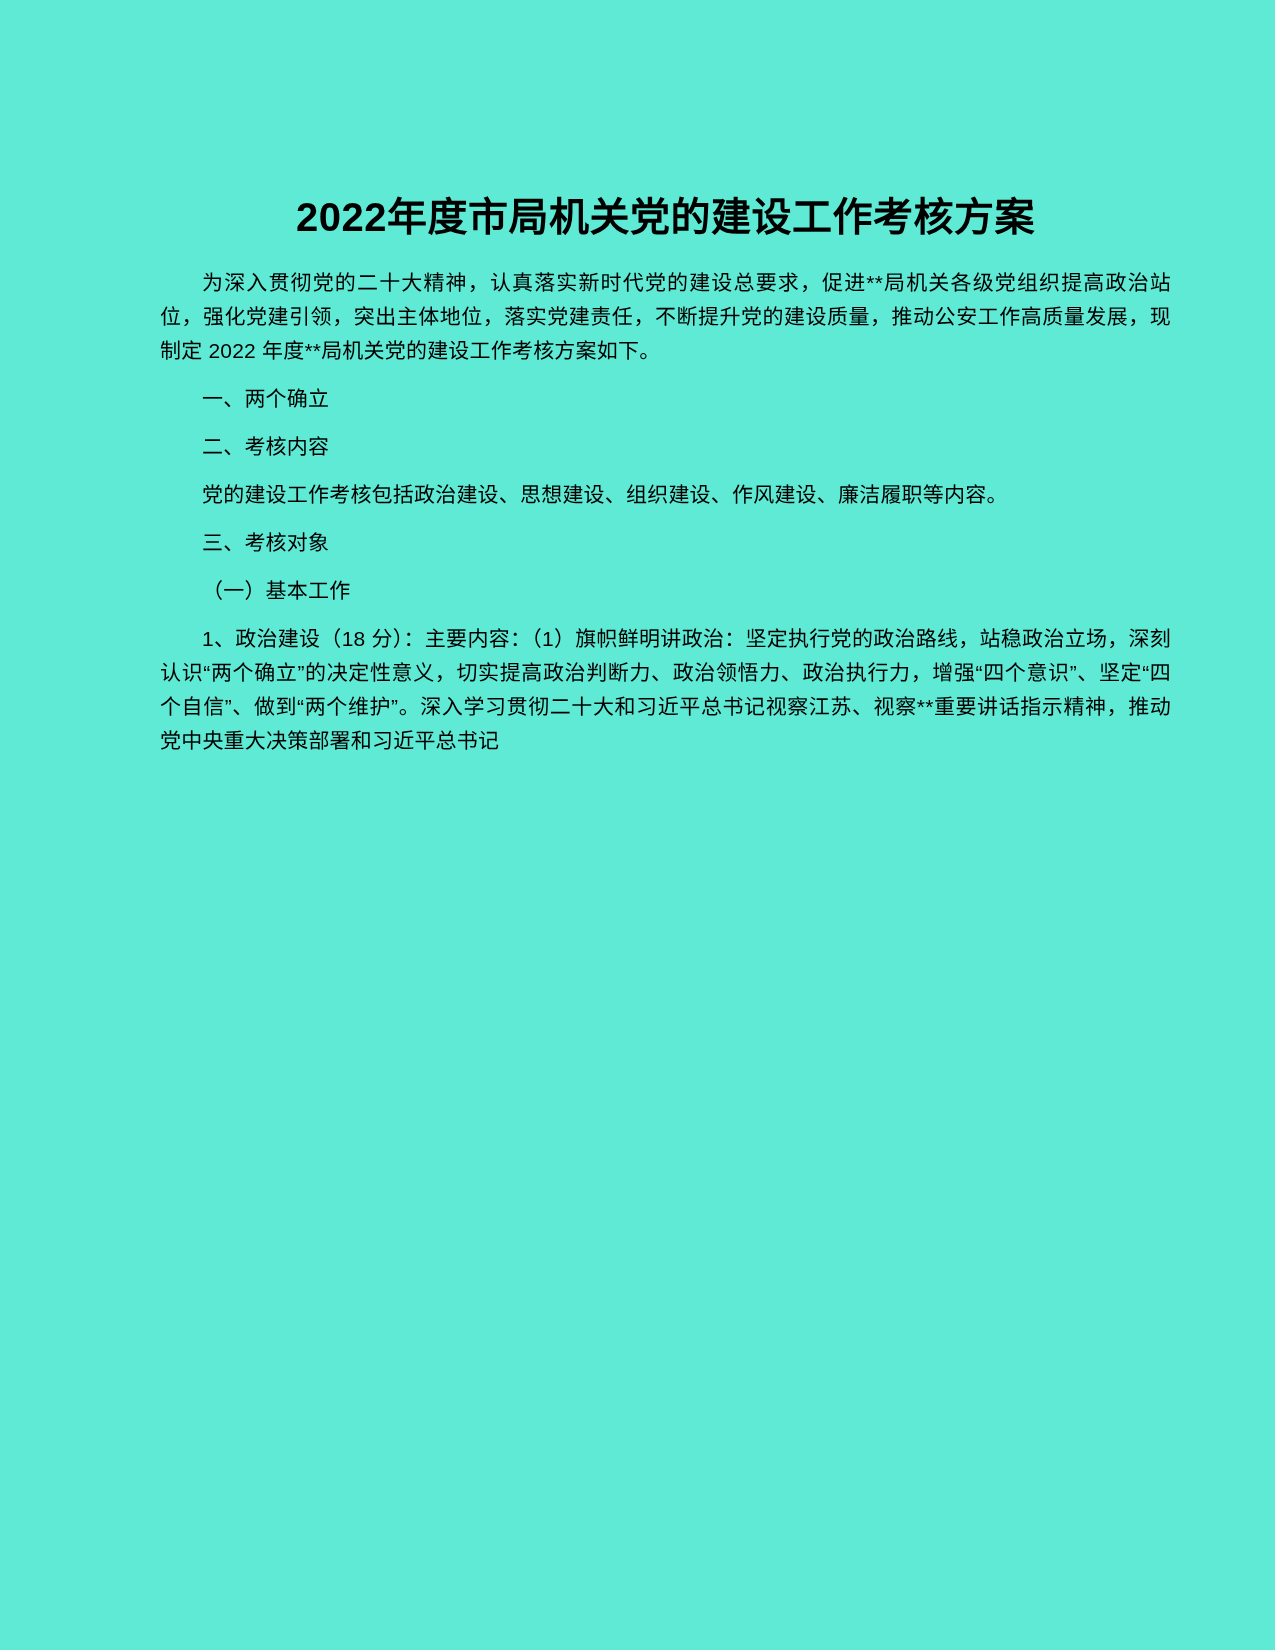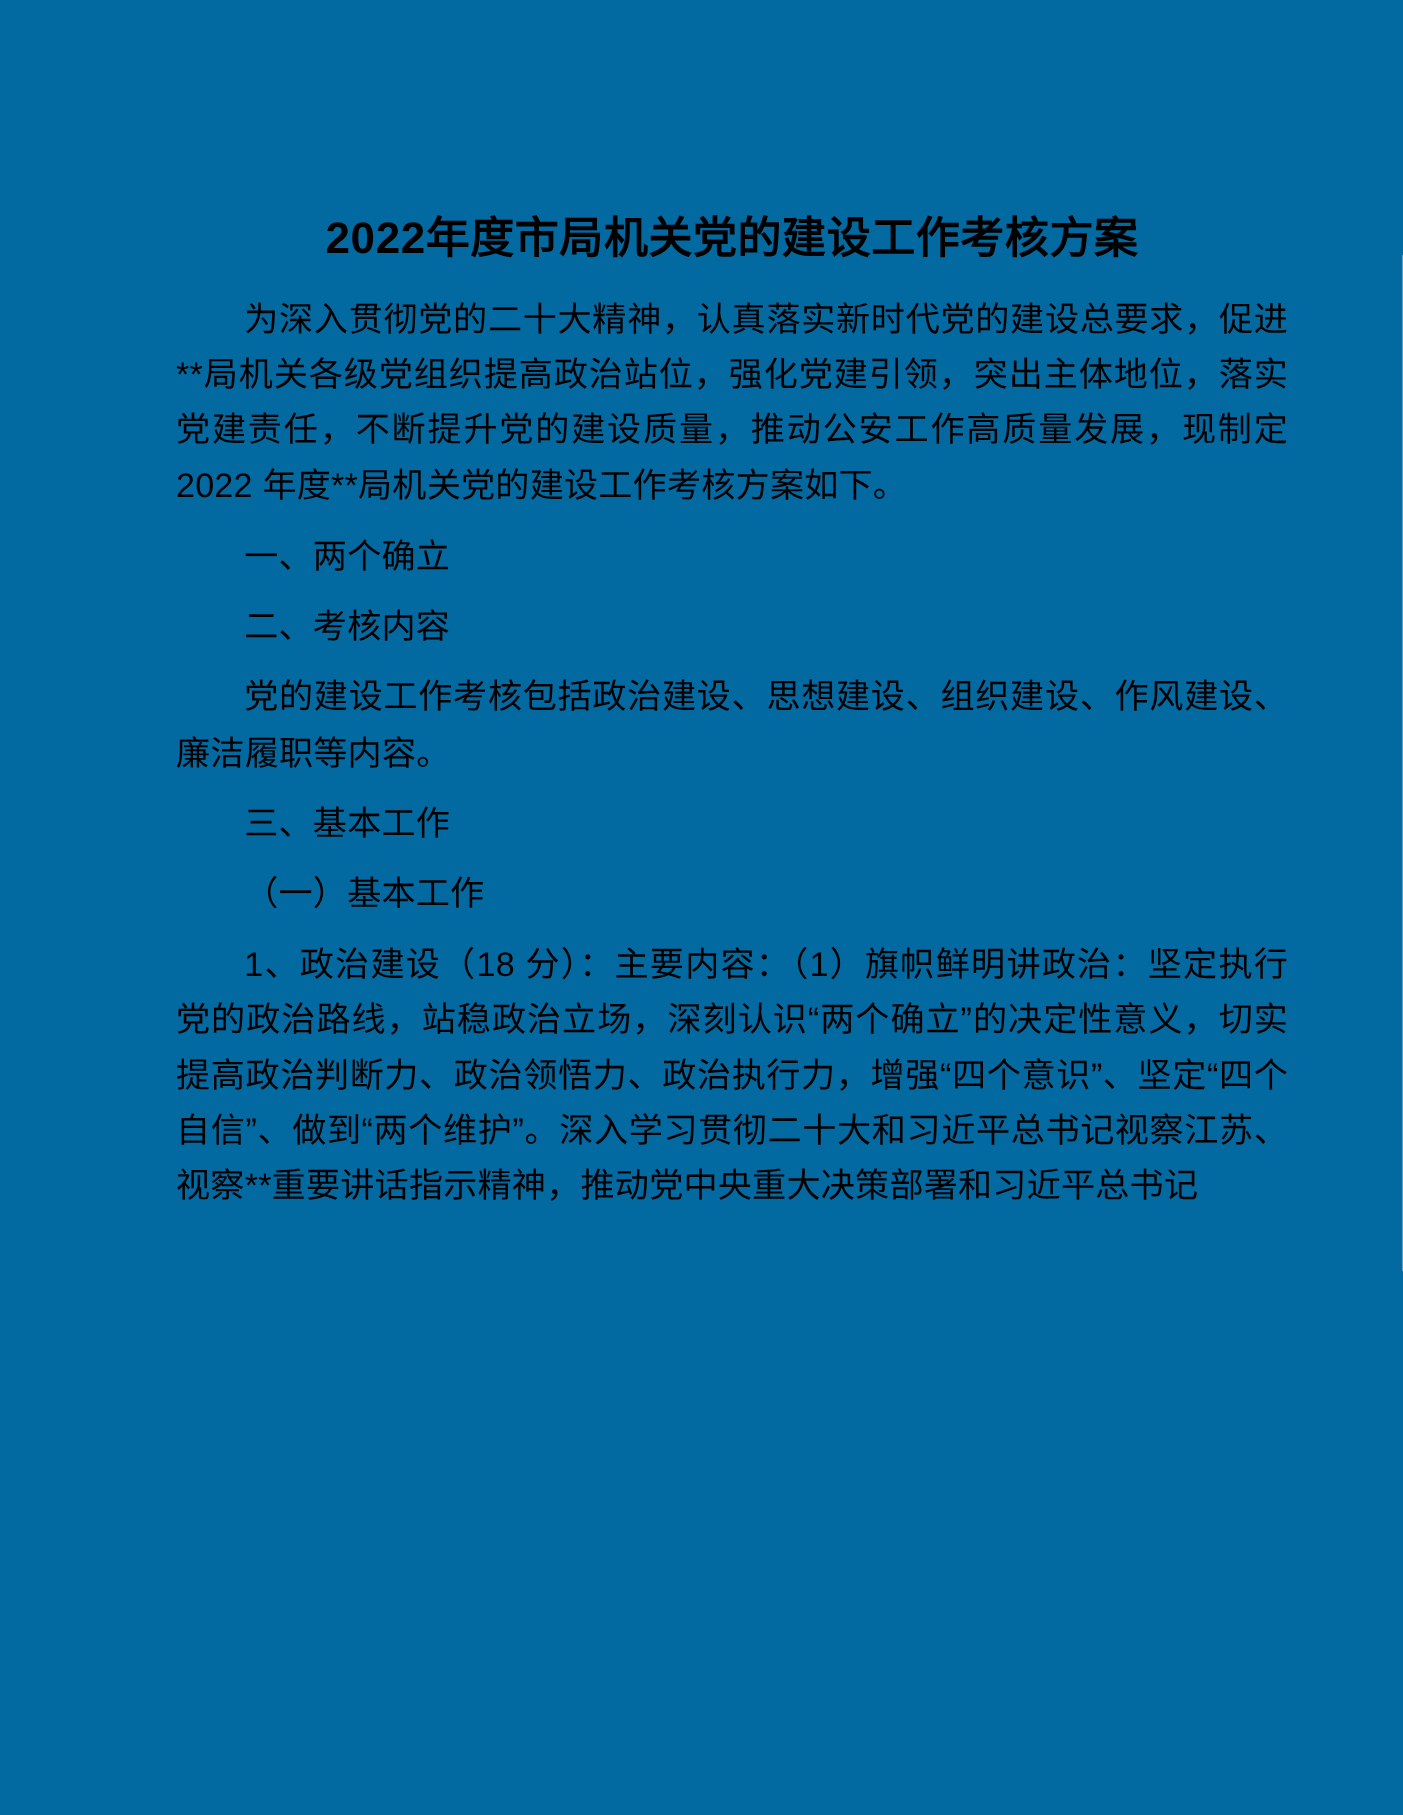--- a/index.html
+++ b/index.html
@@ -13,33 +13,33 @@
     height: 1650px;
     font-family: "Liberation Sans", "DejaVu Sans", sans-serif;
     color: #000000;
     overflow: hidden;
   }
   .page {
     box-sizing: border-box;
     width: 1275px;
     min-height: 1650px;
     padding: 190px 104px 80px 160px;
-    background: #0369a1;
+    background: #5eead4;
   }
   .doc-title {
     font-size: 40px;
     font-weight: bold;
     line-height: 1.35;
     text-align: center;
     letter-spacing: 0.5px;
     margin: 0 0 22px 0;
     white-space: nowrap;
   }
   .para {
-    font-size: 31px;
+    font-size: 21px;
     line-height: 1.62;
     text-align: justify;
     text-justify: inter-ideograph;
     margin: 0 0 10px 0;
     text-indent: 2em;
     letter-spacing: 0.2px;
   }
   .para.section {
     margin-top: 14px;
     margin-bottom: 14px;
@@ -57,19 +57,19 @@
 
   <p class="para">为深入贯彻党的二十大精神，认真落实新时代党的建设总要求，促进**局机关各级党组织提高政治站位，强化党建引领，突出主体地位，落实党建责任，不断提升党的建设质量，推动公安工作高质量发展，现制定 2022 年度**局机关党的建设工作考核方案如下。</p>
 
   <p class="para section">一、两个确立</p>
 
 
   <p class="para section">二、考核内容</p>
 
   <p class="para">党的建设工作考核包括政治建设、思想建设、组织建设、作风建设、廉洁履职等内容。</p>
 
-  <p class="para section">三、基本工作</p>
+  <p class="para section">三、考核对象</p>
 
   <p class="para section">（一）基本工作</p>
 
   <p class="para last">1、政治建设（18 分）：主要内容：（1）旗帜鲜明讲政治：坚定执行党的政治路线，站稳政治立场，深刻认识“两个确立”的决定性意义，切实提高政治判断力、政治领悟力、政治执行力，增强“四个意识”、坚定“四个自信”、做到“两个维护”。深入学习贯彻二十大和习近平总书记视察江苏、视察**重要讲话指示精神，推动党中央重大决策部署和习近平总书记</p>
 
 </div>
 
 </body></html>

